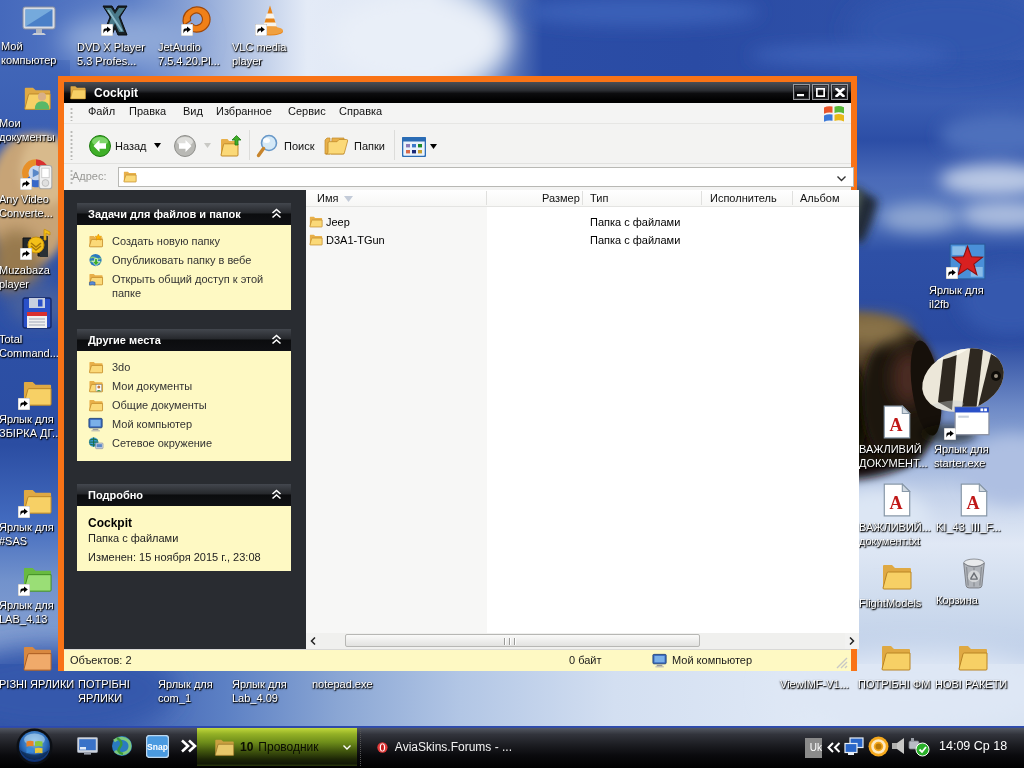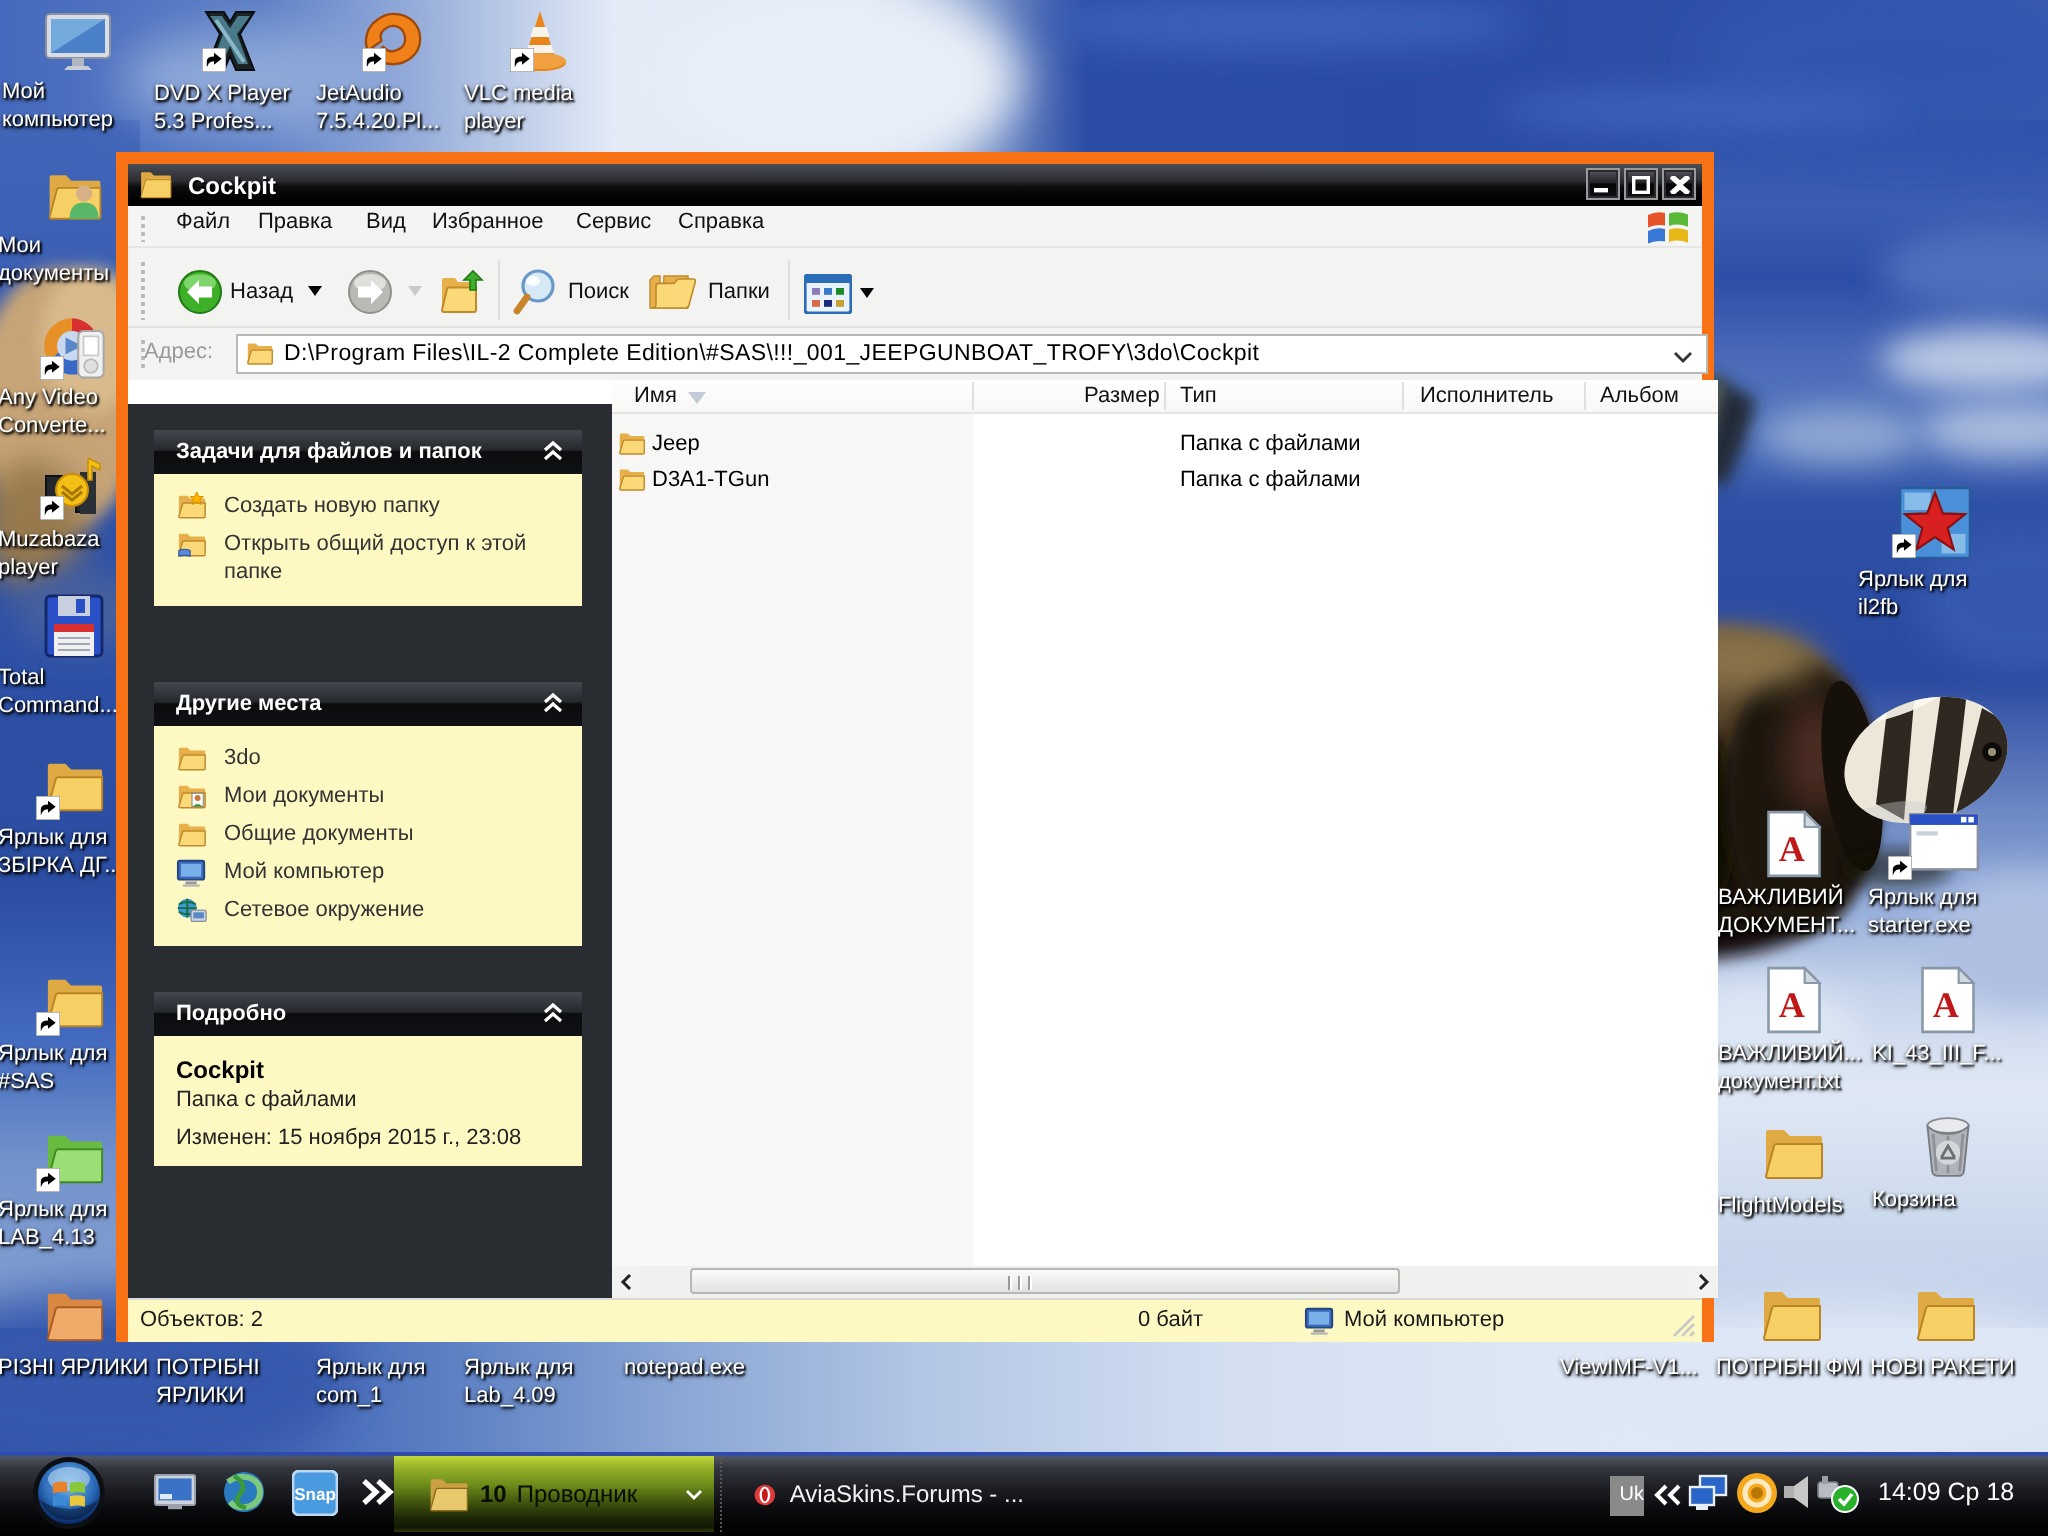--- a/index.html
+++ b/index.html
@@ -14,21 +14,21 @@
 #tbar{position:absolute;left:0;top:0;width:100%;height:21px;background:linear-gradient(#4b4e55,#2b2d32 40%,#0c0c0e 55%,#000 90%);display:flex;align-items:center}
 #tbar .ttl{color:#fff;font-weight:bold;font-size:12px;margin-left:6px;text-shadow:1px 1px 1px #000}
 .wbtn{position:absolute;top:2px;width:17px;height:16px;background:linear-gradient(#56585f,#232429 45%,#060607 50%,#101013);border:1px solid #999a9e;box-shadow:0 0 0 1px #2a2b2f inset;color:#fff;display:flex;align-items:center;justify-content:center}
 #menubar{position:absolute;left:0;top:21px;width:100%;height:21px;background:#f4f4f3;border-bottom:1px solid #e6e6e4;font-size:11px;color:#111}
 .mitem{position:absolute;top:2px}
 #toolbar{position:absolute;left:0;top:42px;width:100%;height:40px;background:#f3f3f2;border-bottom:1px solid #e2e2e0;font-size:11px;color:#111}
 #addr{position:absolute;left:0;top:82px;width:100%;height:26px;background:#f3f3f2;font-size:11px}
 .grip{position:absolute;left:6px;width:3px;background-image:radial-gradient(circle,#b9b9b6 1px,transparent 1.2px);background-size:3px 4px;background-position:0 0}
 
 #content{position:absolute;left:0;top:108px;width:100%;height:443px;background:#fff}
-#sidebar{position:absolute;left:0;top:12px;width:242px;height:459px;background:#292c31}
+#sidebar{position:absolute;left:0;top:0;width:242px;height:459px;background:#292c31}
 .panel{position:absolute;left:13px;width:214px}
 .phead{height:22px;background:linear-gradient(#43474e,#26282c 45%,#0b0c0e 50%,#101114);color:#fff;font-weight:bold;font-size:11px;display:flex;align-items:center;padding-left:11px;position:relative}
 .chev{position:absolute;right:9px;top:5px;width:11px;height:11px;color:#fff}
 .pbody{background:#fef9c3;padding:7px 0 8px 0}
 .pitem{display:flex;align-items:flex-start;font-size:11px;color:#333;padding:2px 6px 2px 11px;line-height:14px}
 .pitem svg{flex:0 0 16px;margin-right:8px}
 
 #flist{position:absolute;left:242px;top:0;width:553px;height:443px;background:#fff}
 #colshade{position:absolute;left:0;top:17px;width:181px;height:426px;background:#f7f7f6}
 #lhead{position:absolute;left:0;top:0;width:100%;height:17px;background:linear-gradient(#fff,#f7f7f5);border-bottom:1px solid #e4e4e2;font-size:11px;color:#111}
@@ -589,21 +589,20 @@
         <path d="M0 0 L7 0 L3.5 5 Z" fill="#000"></path>
       </svg>
  </div>
  <div id="addr">
   <div class="grip" style="top:5px;height:16px"></div>
   <span class="abs" style="left:8px;top:6px;color:#9a9a97">Адрес:</span>
   <div class="abs" style="left:54px;top:3px;width:736px;height:20px;background:#fff;border:1px solid #b8b8b4;display:flex;align-items:center">
    <svg style="margin-left:3px" width="16" height="14" viewBox="0 0 16 16">
           <use href="#sfolder"></use>
         </svg>
-   <span style="margin-left:4px;font-size:11.5px;letter-spacing:.2px;color:#000">D:\Program Files\IL-2 Complete Edition\#SAS\!!!_001_JEEPGUNBOAT_TROFY\3do\Cockpit</span>
    <svg class="abs" style="right:7px;top:8px" width="9" height="6" viewBox="0 0 9 6">
           <path d="M0.5 0.5 L4.5 4.5 L8.5 0.5" stroke="#333" stroke-width="1.4" fill="none"></path>
         </svg>
   </div>
  </div>
  <div id="content">
   <div id="sidebar">
 
    <div class="panel" style="top:13px">
     <div class="phead">Задачи для файлов и папок
@@ -611,20 +610,28 @@
               <path d="M1.5 5 L5.5 1.5 L9.5 5 M1.5 9.5 L5.5 6 L9.5 9.5" stroke="#fff" stroke-width="1.6" fill="none"></path>
             </svg>
     </div>
     <div class="pbody">
      <div class="pitem">
               <svg width="17" height="15" viewBox="0 0 16 16">
                 <use href="#sfolder"></use>
                 <path d="M11.5 1 L12.6 3.4 L15 3.4 L13.2 5.2 L13.8 7.6 L11.5 6.3 L9.2 7.6 L9.8 5.2 L8 3.4 L10.4 3.4 Z" fill="#ffb400" stroke="#d88a00" stroke-width=".5" transform="translate(-1,-1)"></path>
               </svg>
               <span>Создать новую папку</span>
+            </div>
+     <div class="pitem">
+              <svg width="17" height="15" viewBox="0 0 17 15">
+                <circle cx="8" cy="7" r="6.5" fill="#2a7ac0"></circle>
+                <path d="M2.5 5 Q5 3 8 5 Q11 7 13.5 5 M2.5 9 Q5 7 8 9 Q11 11 13.5 9" stroke="#7ec87e" stroke-width="1.6" fill="none"></path>
+                <path d="M8.5 14 L4.5 9.5 L7 9.5 L7 6.5 L10 6.5 L10 9.5 L12.5 9.5 Z" fill="#3fae28" stroke="#fff" stroke-width=".7" transform="translate(0,-1)"></path>
+              </svg>
+              <span>Опубликовать папку в вебе</span>
             </div>
      <div class="pitem">
               <svg width="17" height="15" viewBox="0 0 16 16">
                 <use href="#sfolder"></use>
                 <path d="M1 11 Q4 9.5 7 11 L7 14 Q4 13 1 14 Z" fill="#5a8ad8" stroke="#2a5a98" stroke-width=".6"></path>
               </svg>
               <span>Открыть общий доступ к этой папке</span>
             </div>
     </div>
    </div>

